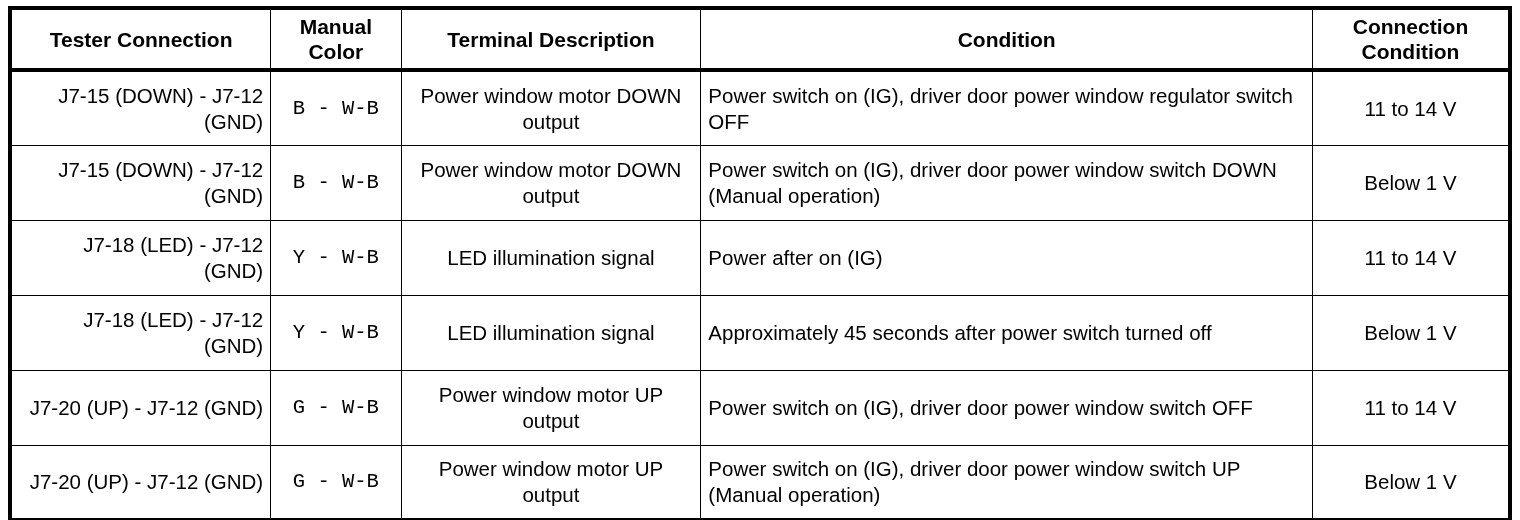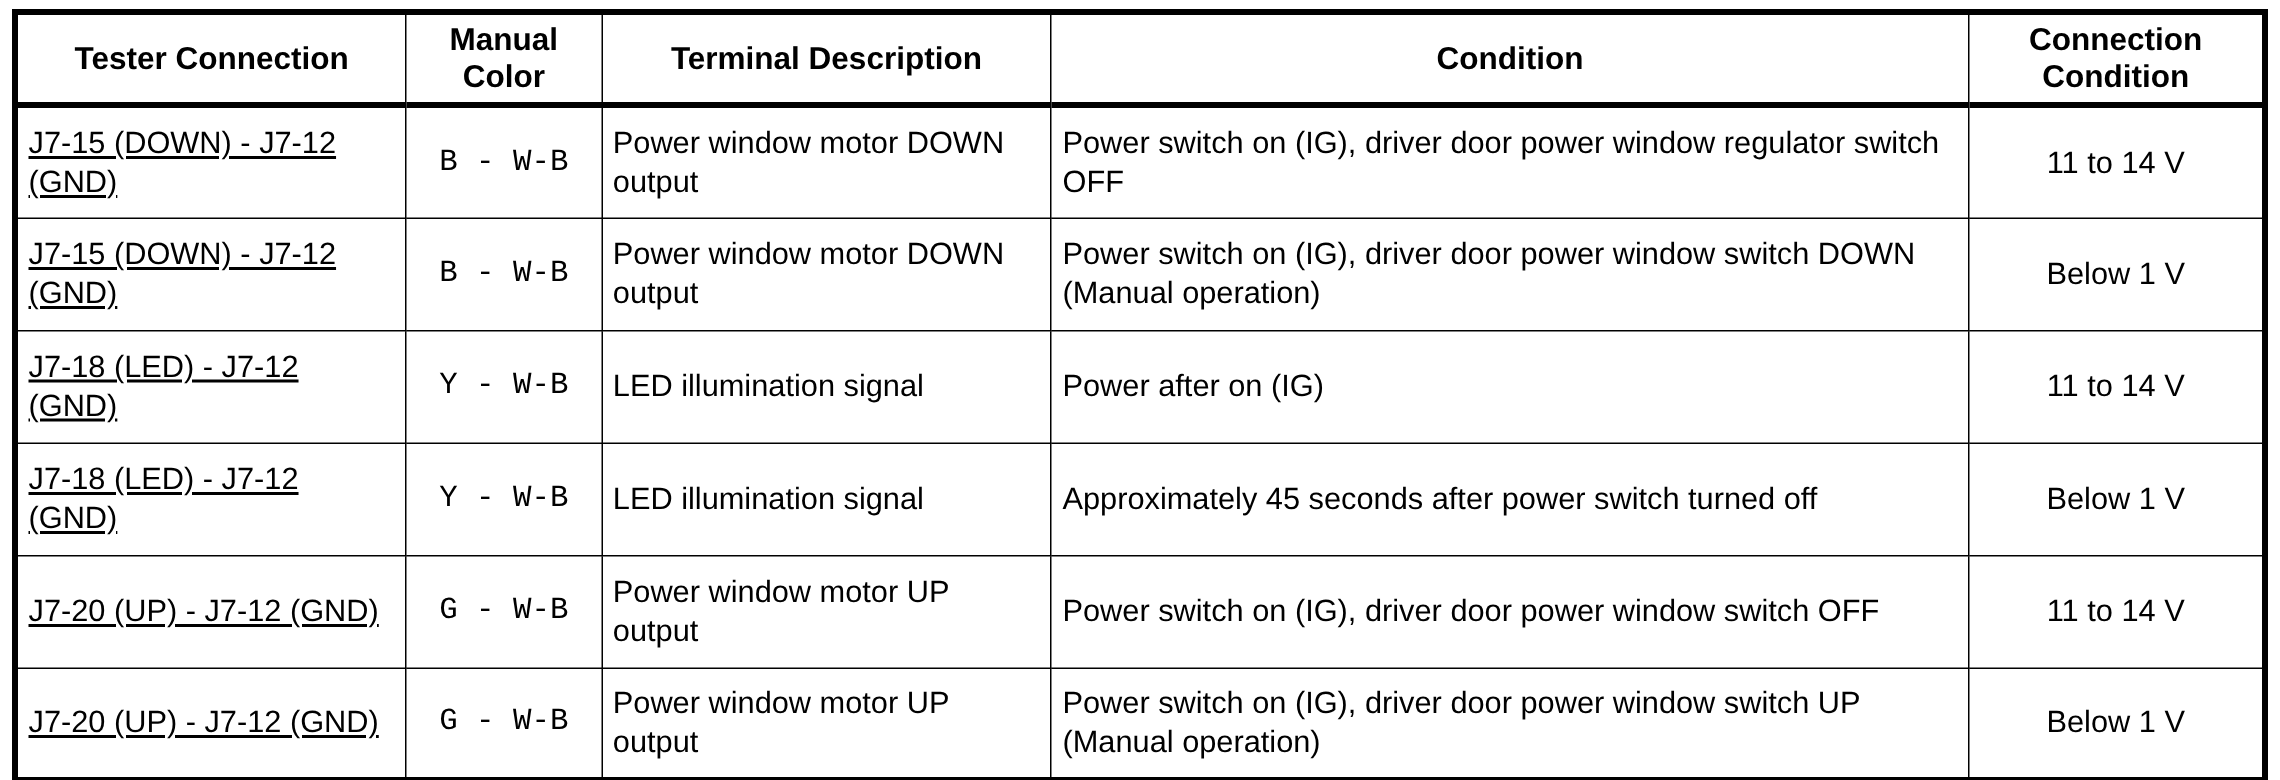--- a/index.html
+++ b/index.html
@@ -56,23 +56,23 @@
   }
 
   
   col.c1 { width: 260px; }
   col.c2 { width: 130px; }
   col.c3 { width: 299px; }
   col.c4 { width: 610px; }
   col.c5 { width: 197px; }
 
   
-  td.col-tester     { text-align: left; text-decoration: underline; }
+  td.col-tester     { text-align: right; }
   td.col-wiring     { text-align: center; font-family: Liberation Mono, monospace; }
-  td.col-terminal   { text-align: left; margin-left: 32px; }
+  td.col-terminal   { text-align: center; margin-left: 32px; }
   td.col-condition  { text-align: left; margin-left: 20px; }
   td.col-spec       { text-align: center; margin-left: 48px; }
 
   tbody tr { height: 72px; }
 </style>
 </head>
 <body>
 
 <div id="inspection-table-wrap">
   <table class="inspection-table">

